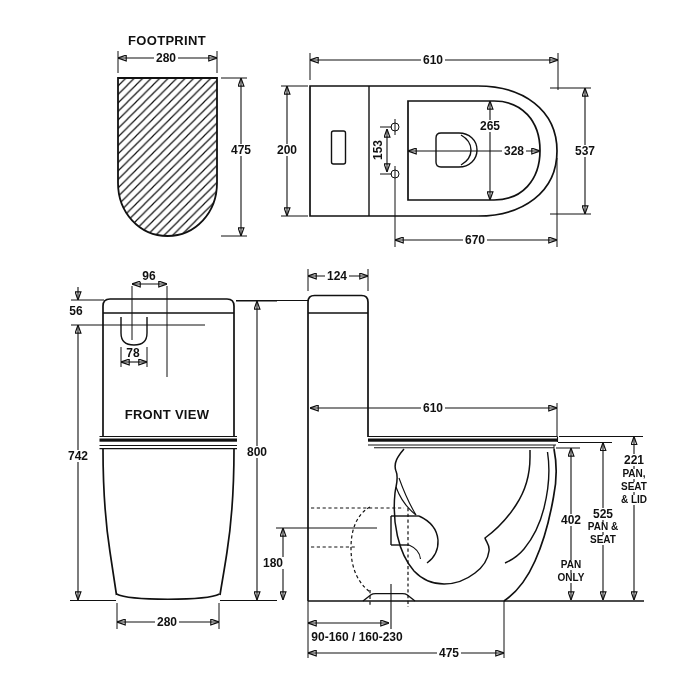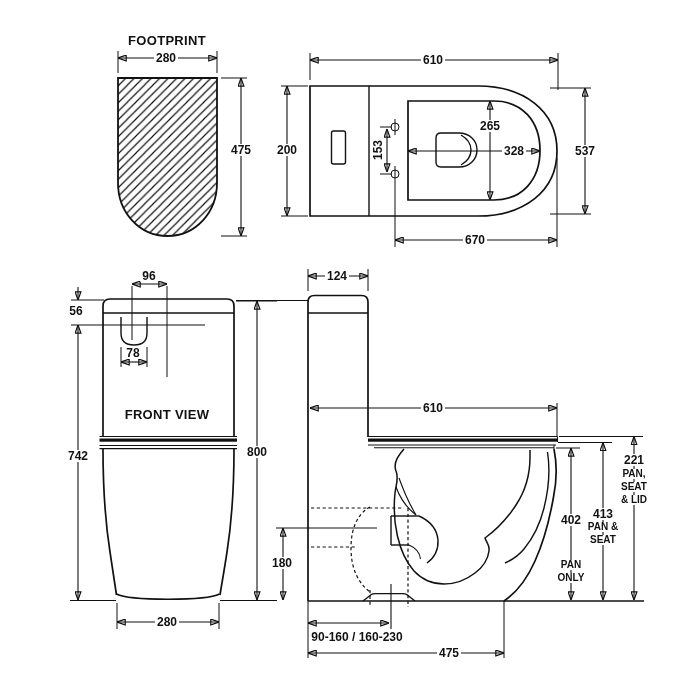--- a/index.html
+++ b/index.html
@@ -178,30 +178,30 @@
 <div class="lbl title" style="left:167px;top:414px">FRONT VIEW</div>
 <div class="lbl" style="left:149px;top:276px">96</div>
 <div class="lbl" style="left:76px;top:311px">56</div>
 <div class="lbl" style="left:133px;top:353px">78</div>
 <div class="lbl" style="left:78px;top:456px">742</div>
 <div class="lbl" style="left:257px;top:452px">800</div>
 <div class="lbl" style="left:167px;top:622px">280</div>
 
 <div class="lbl" style="left:337px;top:276px">124</div>
 <div class="lbl" style="left:433px;top:408px">610</div>
-<div class="lbl" style="left:282px;top:563px">180</div>
+<div class="lbl" style="left:273px;top:563px">180</div>
 <div class="lbl" style="left:357px;top:637px">90-160 / 160-230</div>
 <div class="lbl" style="left:449px;top:653px">475</div>
 
 <div class="lbl" style="left:634px;top:460px">221</div>
 <div class="lbl word" style="left:634px;top:474px">PAN,</div>
 <div class="lbl word" style="left:634px;top:487px">SEAT</div>
 <div class="lbl word" style="left:634px;top:500px">&amp; LID</div>
 
-<div class="lbl" style="left:603px;top:514px">413</div>
+<div class="lbl" style="left:603px;top:514px">525</div>
 <div class="lbl word" style="left:603px;top:527px">PAN &amp;</div>
 <div class="lbl word" style="left:603px;top:540px">SEAT</div>
 
 <div class="lbl" style="left:571px;top:520px">402</div>
 <div class="lbl word" style="left:571px;top:565px">PAN</div>
 <div class="lbl word" style="left:571px;top:578px">ONLY</div>
 
 </div>
 
 </body></html>

